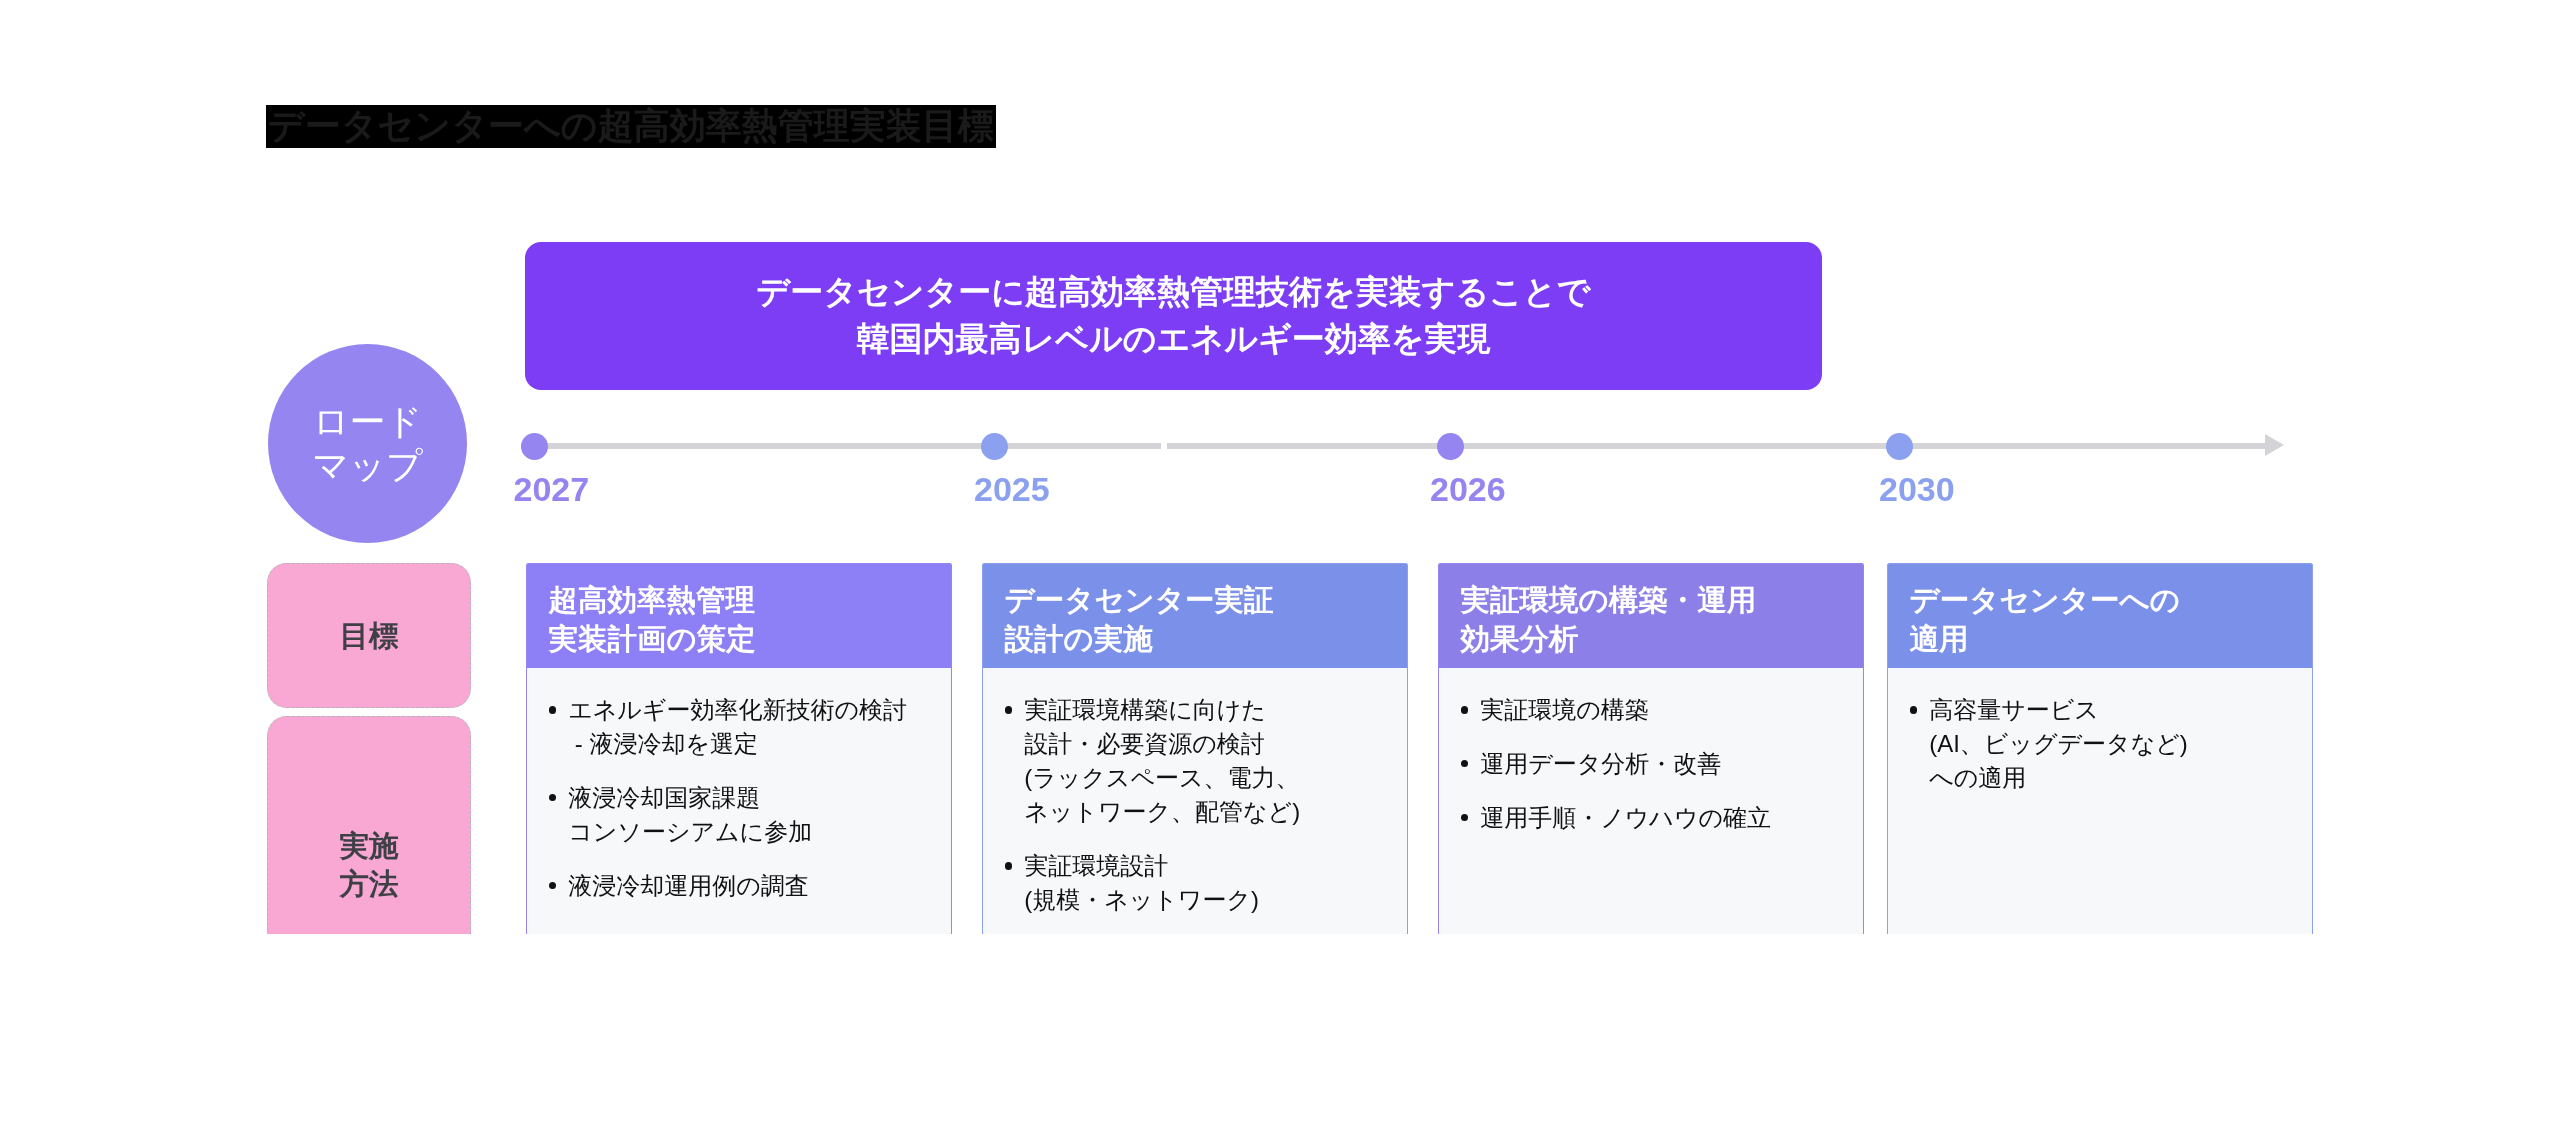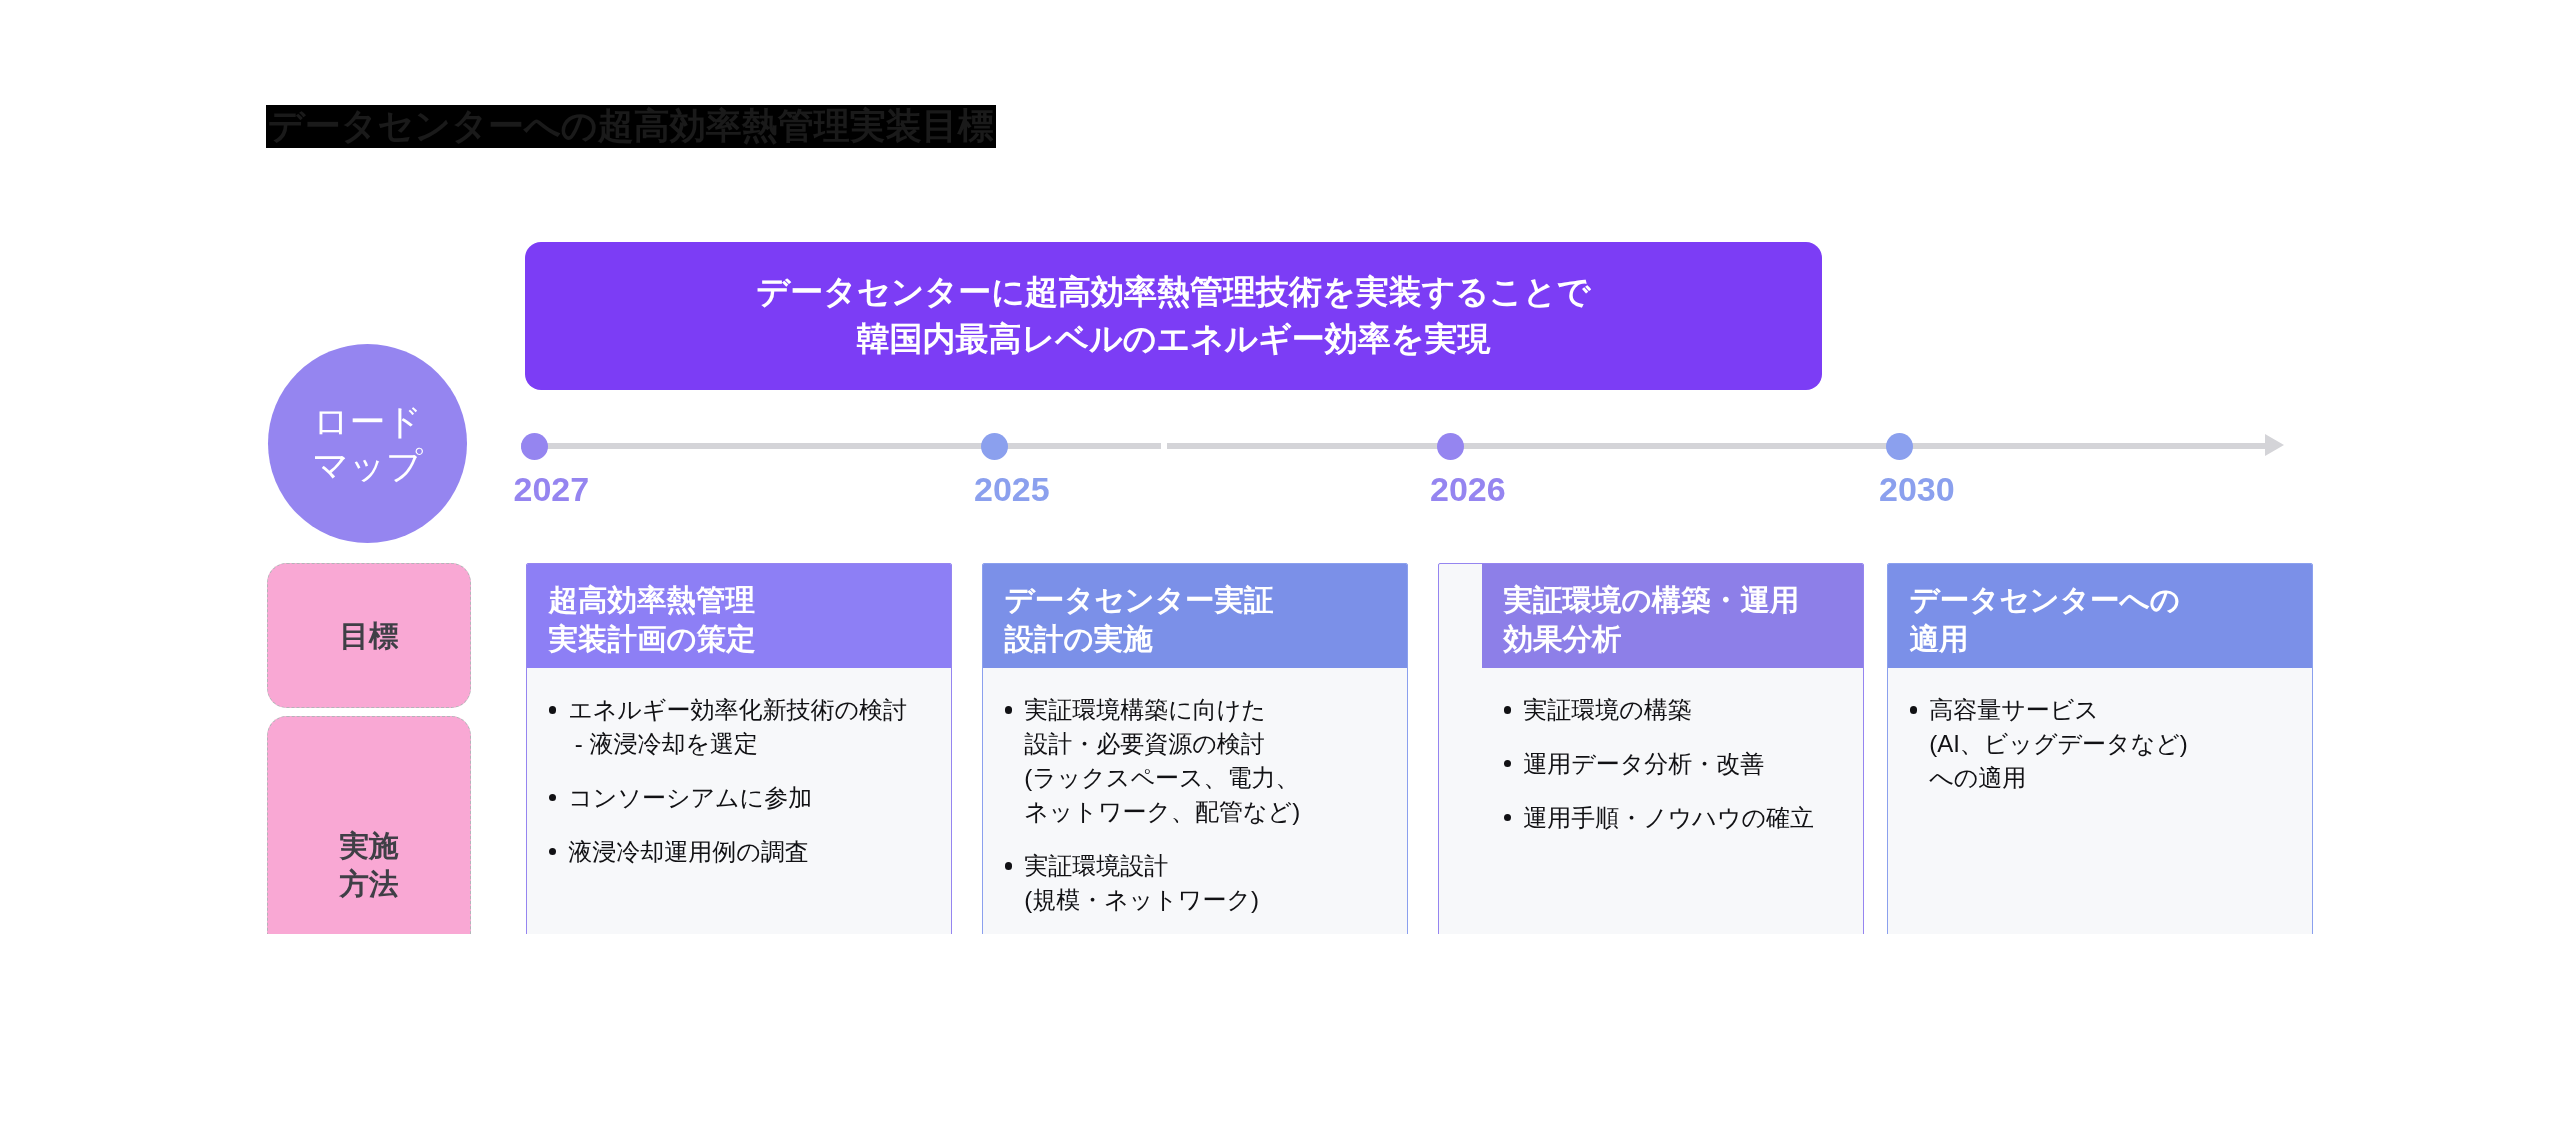--- a/index.html
+++ b/index.html
@@ -245,20 +245,21 @@
       <span class="ch-line">実装計画の策定</span>
     </div>
     <div class="card-body">
       <div class="bullet-item">
         <span class="bullet-dot"></span>
         <span class="bi-line">エネルギー効率化新技術の検討</span>
         <span class="bi-line"> - 液浸冷却を選定</span>
       </div>
       <div class="bullet-item">
         <span class="bullet-dot"></span>
+        <span class="bi-line">液浸冷却国家課題</span>
         <span class="bi-line">コンソーシアムに参加</span>
       </div>
       <div class="bullet-item">
         <span class="bullet-dot"></span>
         <span class="bi-line">液浸冷却運用例の調査</span>
       </div>
     </div>
   </div>
 
   <div class="phase-card" id="card-2025" style="border-color: rgb(139, 160, 238);">
@@ -275,21 +276,21 @@
         <span class="bi-line">ネットワーク、配管など)</span>
       </div>
       <div class="bullet-item">
         <span class="bullet-dot"></span>
         <span class="bi-line">実証環境設計</span>
         <span class="bi-line">(規模・ネットワーク)</span>
       </div>
     </div>
   </div>
 
-  <div class="phase-card" id="card-2026" style="border-color: rgb(149, 133, 240); padding-left: 43px;">
+  <div class="phase-card" id="card-2026" style="border-color: rgb(149, 133, 240);">
     <div class="card-head" style="background: rgb(141, 127, 232);">
       <span class="ch-line">実証環境の構築・運用</span>
       <span class="ch-line">効果分析</span>
     </div>
     <div class="card-body">
       <div class="bullet-item">
         <span class="bullet-dot"></span>
         <span class="bi-line">実証環境の構築</span>
       </div>
       <div class="bullet-item">

